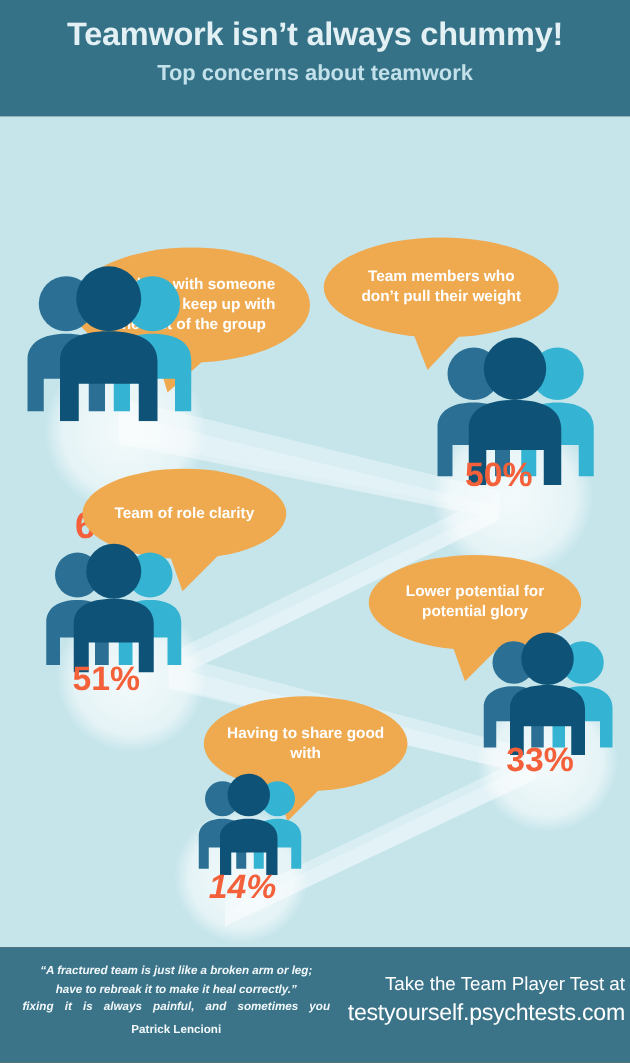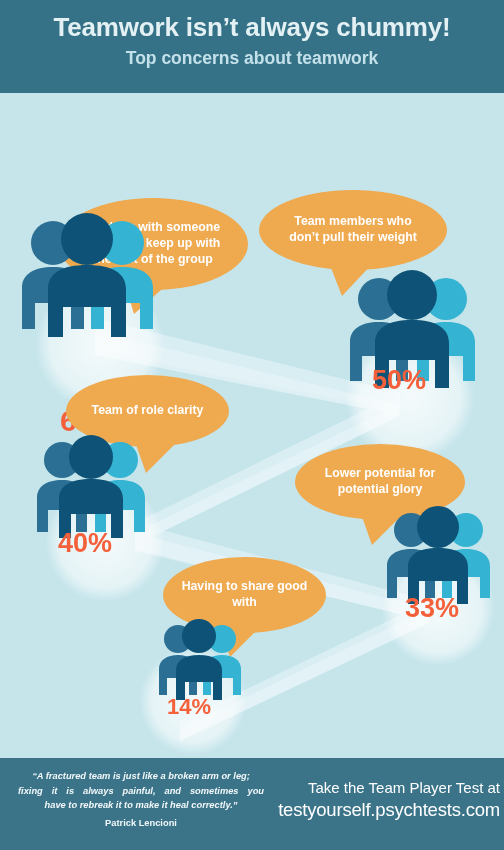--- a/index.html
+++ b/index.html
@@ -200,21 +200,21 @@
     <div class="group" style="left:28px;top:340px;">
       <svg width="126" height="105" viewBox="0 0 126 105">
         <circle cx="34" cy="27" r="18" fill="#2b7094"></circle>
         <path d="M9,99 L9,65 C9,53 19,47 34,47 C49,47 59,53 59,65 L59,99 L48,99 L48,77 L20,77 L20,99 Z" fill="#2b7094"></path>
         <circle cx="92" cy="27" r="18" fill="#35b3d2"></circle>
         <path d="M67,99 L67,65 C67,53 77,47 92,47 C107,47 117,53 117,65 L117,99 L106,99 L106,77 L78,77 L78,99 Z" fill="#35b3d2"></path>
         <circle cx="63" cy="24" r="22" fill="#0e5377"></circle>
         <path d="M31,105 L31,66 C31,53 42,46 63,46 C84,46 95,53 95,66 L95,105 L83,105 L83,81 L43,81 L43,105 Z" fill="#0e5377"></path>
       </svg>
     </div>
-    <div class="pct" style="left:58px;top:437px;font-size:27px;">40%</div>
+    <div class="pct" style="left:58px;top:437px;font-size:27px;">51%</div>
 
     <div class="bubble" style="left:295px;top:351px;width:170px;height:76px;">
       <span class="bubble-text" style="font-size:12.3px;">
         <span>Lower potential for</span><br>
         <span>potential glory</span>
       </span>
     </div>
     <svg class="tail" style="left:354px;top:416px;width:56px;height:38px;" viewBox="0 0 56 38">
       <path d="M6,2 L50,4 L18,36 Z" fill="#efa94f"></path>
     </svg>
@@ -244,29 +244,29 @@
     <div class="group" style="left:152px;top:525px;">
       <svg width="94" height="82" viewBox="0 0 94 82">
         <circle cx="26" cy="21" r="14" fill="#2b7094"></circle>
         <path d="M7,77 L7,51 C7,42 15,37 26,37 C37,37 45,42 45,51 L45,77 L37,77 L37,60 L15,60 L15,77 Z" fill="#2b7094"></path>
         <circle cx="70" cy="21" r="14" fill="#35b3d2"></circle>
         <path d="M51,77 L51,51 C51,42 59,37 70,37 C81,37 89,42 89,51 L89,77 L81,77 L81,60 L59,60 L59,77 Z" fill="#35b3d2"></path>
         <circle cx="47" cy="18" r="17" fill="#0e5377"></circle>
         <path d="M24,82 L24,52 C24,43 32,37 47,37 C62,37 70,43 70,52 L70,82 L61,82 L61,64 L33,64 L33,82 Z" fill="#0e5377"></path>
       </svg>
     </div>
-    <div class="pct" style="left:167px;top:603px;font-size:22px;">14%</div>
+    <div class="pct" style="left:167px;top:603px;font-size:27px;font-style:italic;">14%</div>
 
   </div>
 
   <div class="footer">
     <div class="quote">
       <span class="quote-line">“A fractured team  is just like a broken arm or leg;</span>
+      <span class="quote-line">have to rebreak it to make it heal correctly.”</span>
       <span class="quote-line just">fixing it is always painful, and sometimes you</span>
-      <span class="quote-line">have to rebreak it to make it heal correctly.”</span>
     </div>
     <div class="author">Patrick Lencioni</div>
     <div class="cta">
       <span class="cta-line1">Take the Team Player Test at</span>
       <span class="cta-line2">testyourself.psychtests.com</span>
     </div>
   </div>
 
 </div>
 

